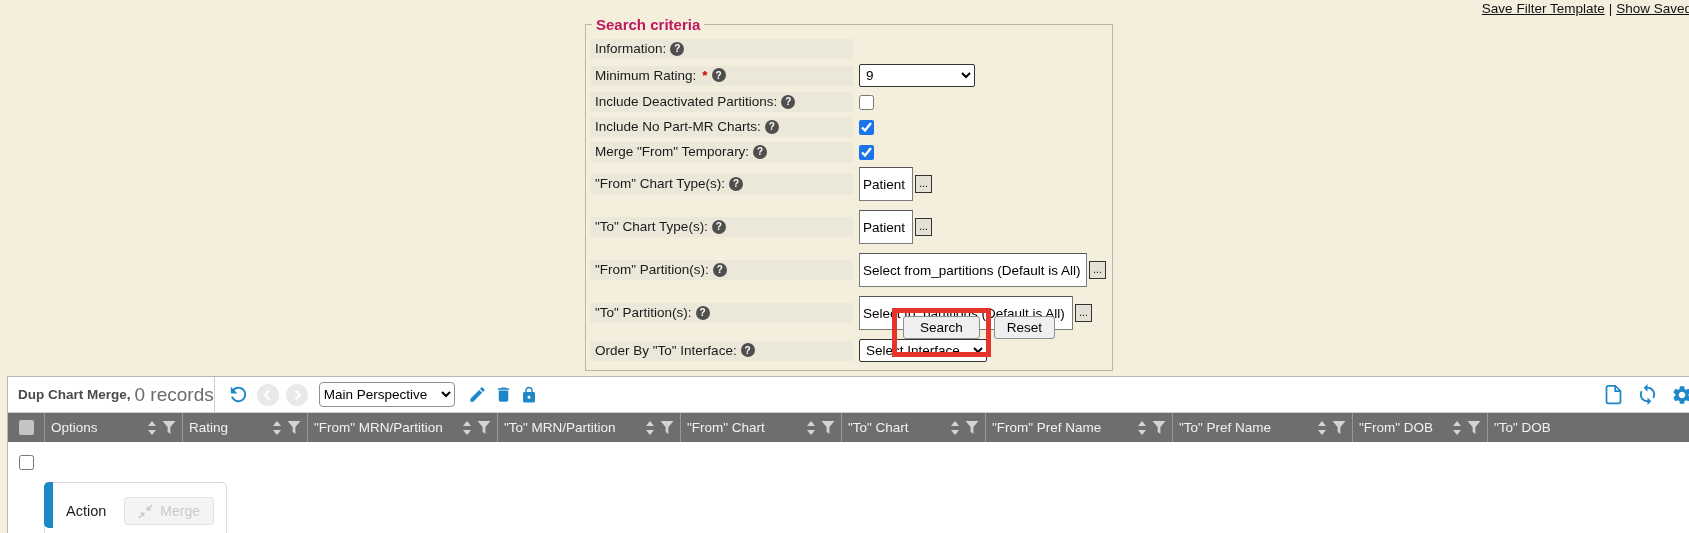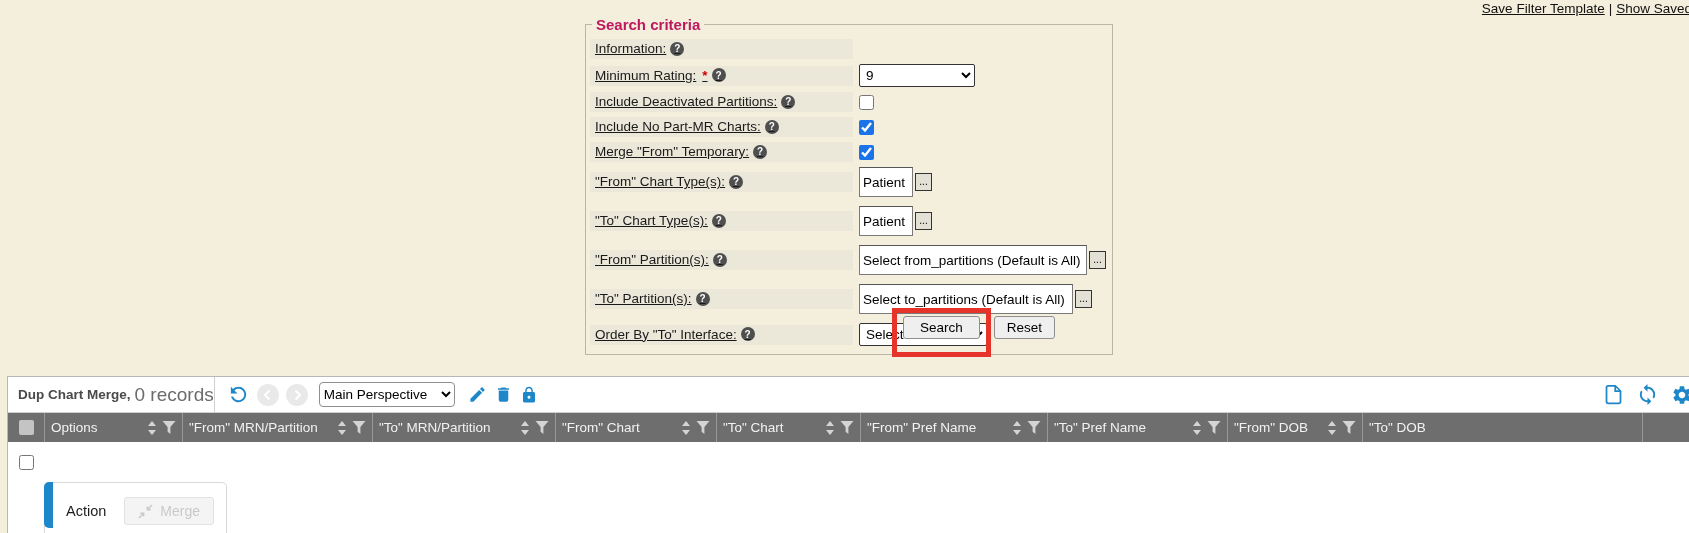--- a/index.html
+++ b/index.html
@@ -21,37 +21,37 @@
     position:absolute; left:585px; top:16px; width:517px;
     border:1px solid #b9b5a7; padding:6px 6px 8px 4px;
   }
   fieldset.criteria legend {
     font-weight:bold; font-size:15px; color:#be185d; padding:0 4px; margin-left:2px;
   }
   .frow { display:flex; align-items:center; margin-bottom:5px; }
   .frow.tall { margin-bottom:9px; }
   .flabel {
     width:263px; flex:0 0 263px; background:#ebe8da; padding:2px 4px 3px 5px;
-    display:flex; align-items:center; gap:4px; min-height:20px;text-decoration:underline;
+    display:flex; align-items:center; gap:4px; min-height:20px;
   }
   .flabel .txtlbl { white-space:nowrap; }
   .req { color:#cc0000; font-weight:bold; margin-left:2px; }
   .help {
     display:inline-flex; width:14px; height:14px; border-radius:50%;
     background:#4f4f4f; color:#fff; font-size:10px; font-weight:bold;
     align-items:center; justify-content:center; flex:0 0 14px;
   }
   .fctrl { display:flex; align-items:center; margin-left:6px; gap:2px; }
   select.sel {
     height:23px; border:1px solid #333; background:#fff; font-size:13.5px;
     font-family:"Liberation Sans",sans-serif; padding:0 2px; border-radius:2px;
   }
   input.txt {
     height:30px; border:1px solid #7a7a7a; border-top-color:#555; background:#fff;
-    font-size:13.5px; font-family:"Liberation Sans",sans-serif; padding:6px 3px;
+    font-size:13.5px; font-family:"Liberation Sans",sans-serif; padding:16px 3px;
   }
   button.dots {
     height:18px; min-width:17px; border:1px solid #333; background:#e3e0d5;
     font-size:10px; line-height:8px; cursor:pointer; padding:0 2px;
   }
   input[type=checkbox] { width:15px; height:15px; accent-color:#1a73e8; }
 
   
   .btn-row { position:absolute; left:585px; top:308px; width:470px; display:flex; justify-content:flex-end; align-items:flex-start; }
   .red-box { border:5px solid #e6342b; padding:3px 6px 13px 6px; margin-right:3px; }
@@ -296,20 +296,32 @@
       <span class="icons">
           <svg width="10" height="14" viewBox="0 0 10 14" fill="#d4d4d4">
             <path d="M5 0l4 5H1z"></path>
             <path d="M5 14l4-5H1z"></path>
           </svg>
           <svg width="14" height="13" viewBox="0 0 14 14" fill="#d4d4d4">
             <path d="M0 0h14L8.5 6.5V14l-3-2.5V6.5z"></path>
           </svg>
         </span>
     </div>
+    <div class="th" style="flex:0 0 125px">
+      <span class="lbl">Rating</span>
+      <span class="icons">
+          <svg width="10" height="14" viewBox="0 0 10 14" fill="#d4d4d4">
+            <path d="M5 0l4 5H1z"></path>
+            <path d="M5 14l4-5H1z"></path>
+          </svg>
+          <svg width="14" height="13" viewBox="0 0 14 14" fill="#d4d4d4">
+            <path d="M0 0h14L8.5 6.5V14l-3-2.5V6.5z"></path>
+          </svg>
+        </span>
+    </div>
     <div class="th" style="flex:0 0 190px">
       <span class="lbl">"From" MRN/Partition</span>
       <span class="icons">
           <svg width="10" height="14" viewBox="0 0 10 14" fill="#d4d4d4">
             <path d="M5 0l4 5H1z"></path>
             <path d="M5 14l4-5H1z"></path>
           </svg>
           <svg width="14" height="13" viewBox="0 0 14 14" fill="#d4d4d4">
             <path d="M0 0h14L8.5 6.5V14l-3-2.5V6.5z"></path>
           </svg>

